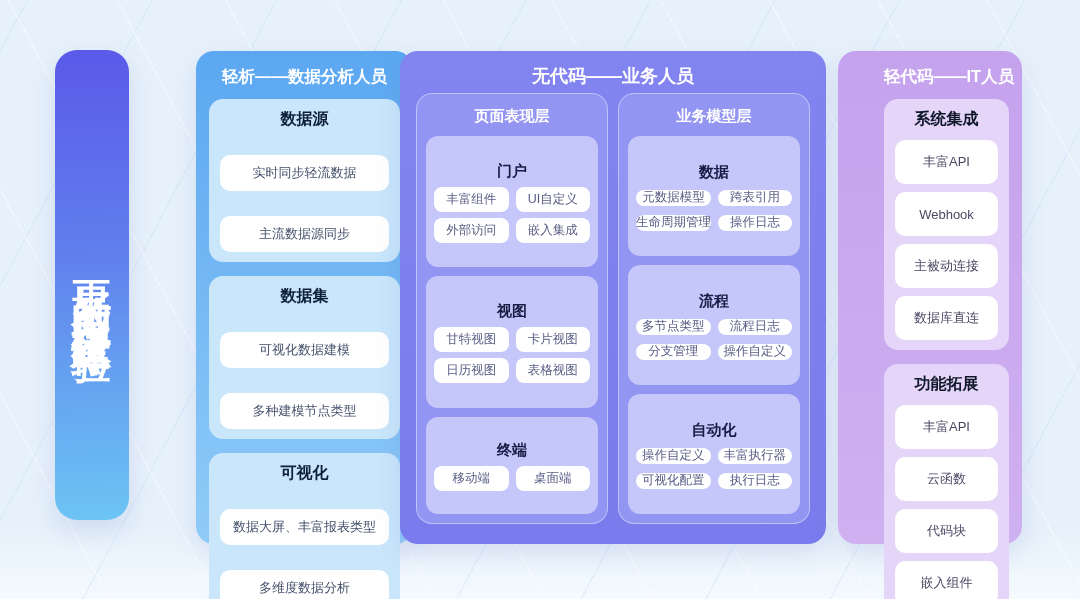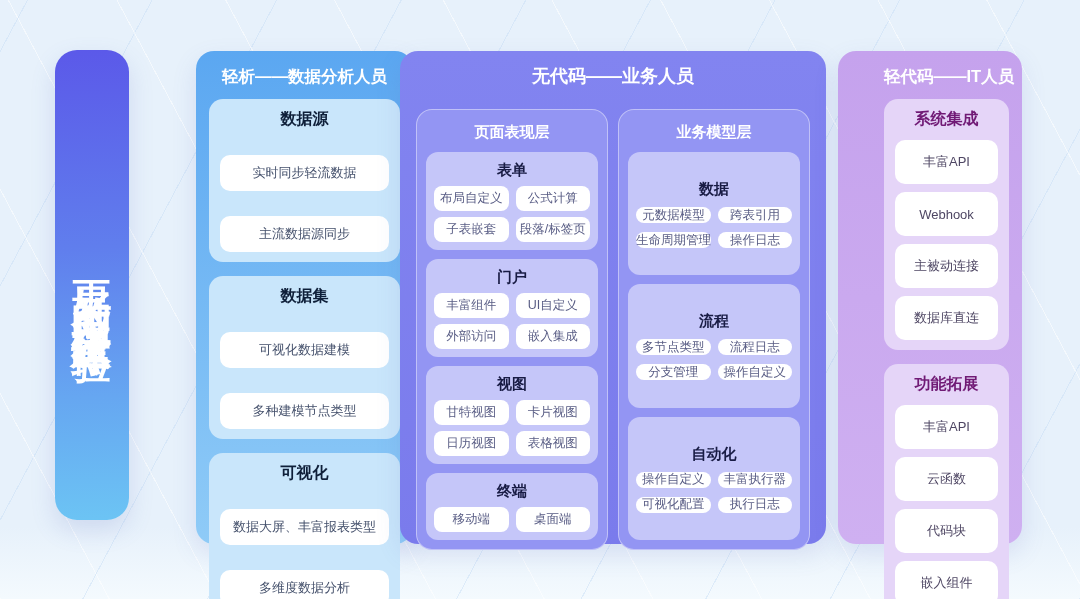--- a/index.html
+++ b/index.html
@@ -54,21 +54,21 @@
   .col1 .card h3 { text-align:center; font-size:16px; font-weight:700; color:#0e1f39; }
   .chip {
     background:#fff; border-radius:10px;
     display:flex; align-items:center; justify-content:center;
     white-space:nowrap;
   }
   .col1 .chip { height:36px; font-size:13px; color:#44506b; }
 
   
   .col2 { left:400px; width:426px; padding:12px 16px 20px; background:linear-gradient(180deg,#8284f0,#7a7bec); }
-  .col2 .col-header { font-size:18px; margin-bottom:20px; }
+  .col2 .col-header { font-size:18px; margin-bottom:4px; }
   .subcols { flex:1; display:flex; gap:10px; }
   .subcol {
     flex:1; background:#9395f3; border:1px solid rgba(255,255,255,.42);
     border-radius:16px; padding:8px 9px 9px;
     display:flex; flex-direction:column; gap:9px;
   }
   .subcol-header { color:#fff; font-size:15px; font-weight:600; text-align:center; height:22px; line-height:22px; margin-top:3px; }
   .section {
     background:#c5c6f9; border-radius:12px; padding:7px 8px 8px;
     display:flex; flex-direction:column; gap:5px;
@@ -83,21 +83,21 @@
   .subcol-left .section.rows1 { flex:1; }
 
   
   .col3 { left:838px; width:184px; background:linear-gradient(180deg,#c5a2ed,#cfb0f1);padding-left:46px; }
   .col3 .col-header { font-size:16.5px; }
   .col3-body { flex:1; display:flex; flex-direction:column; gap:14px; }
   .col3 .card {
     flex:1; background:#e5d5f8; border-radius:14px; padding:10px 11px;
     display:flex; flex-direction:column; gap:8px; justify-content:center;
   }
-  .col3 .card h3 { text-align:center; font-size:16px; font-weight:700; color:#701a75; margin-bottom:2px; }
+  .col3 .card h3 { text-align:center; font-size:16px; font-weight:700; color:#0f172a; margin-bottom:2px; }
   .col3 .chip { height:44px; font-size:13px; color:#4e4663; }
 </style>
 </head>
 <body>
 
 <div class="canvas">
 
   <div class="banner">
     <div class="banner-text">更好的应用搭建体验</div>
   </div>
@@ -127,29 +127,20 @@
     </div>
   </section>
 
   <section class="col col2">
     <h2 class="col-header">无代码——业务人员</h2>
     <div class="subcols">
 
       <div class="subcol subcol-left">
         <div class="subcol-header">页面表现层</div>
 
-        <div class="section">
-          <h4>表单</h4>
-          <div class="grid2">
-            <div class="chip">布局自定义</div>
-            <div class="chip">公式计算</div>
-            <div class="chip">子表嵌套</div>
-            <div class="chip">段落/标签页</div>
-          </div>
-        </div>
 
         <div class="section">
           <h4>门户</h4>
           <div class="grid2">
             <div class="chip">丰富组件</div>
             <div class="chip">UI自定义</div>
             <div class="chip">外部访问</div>
             <div class="chip">嵌入集成</div>
           </div>
         </div>

